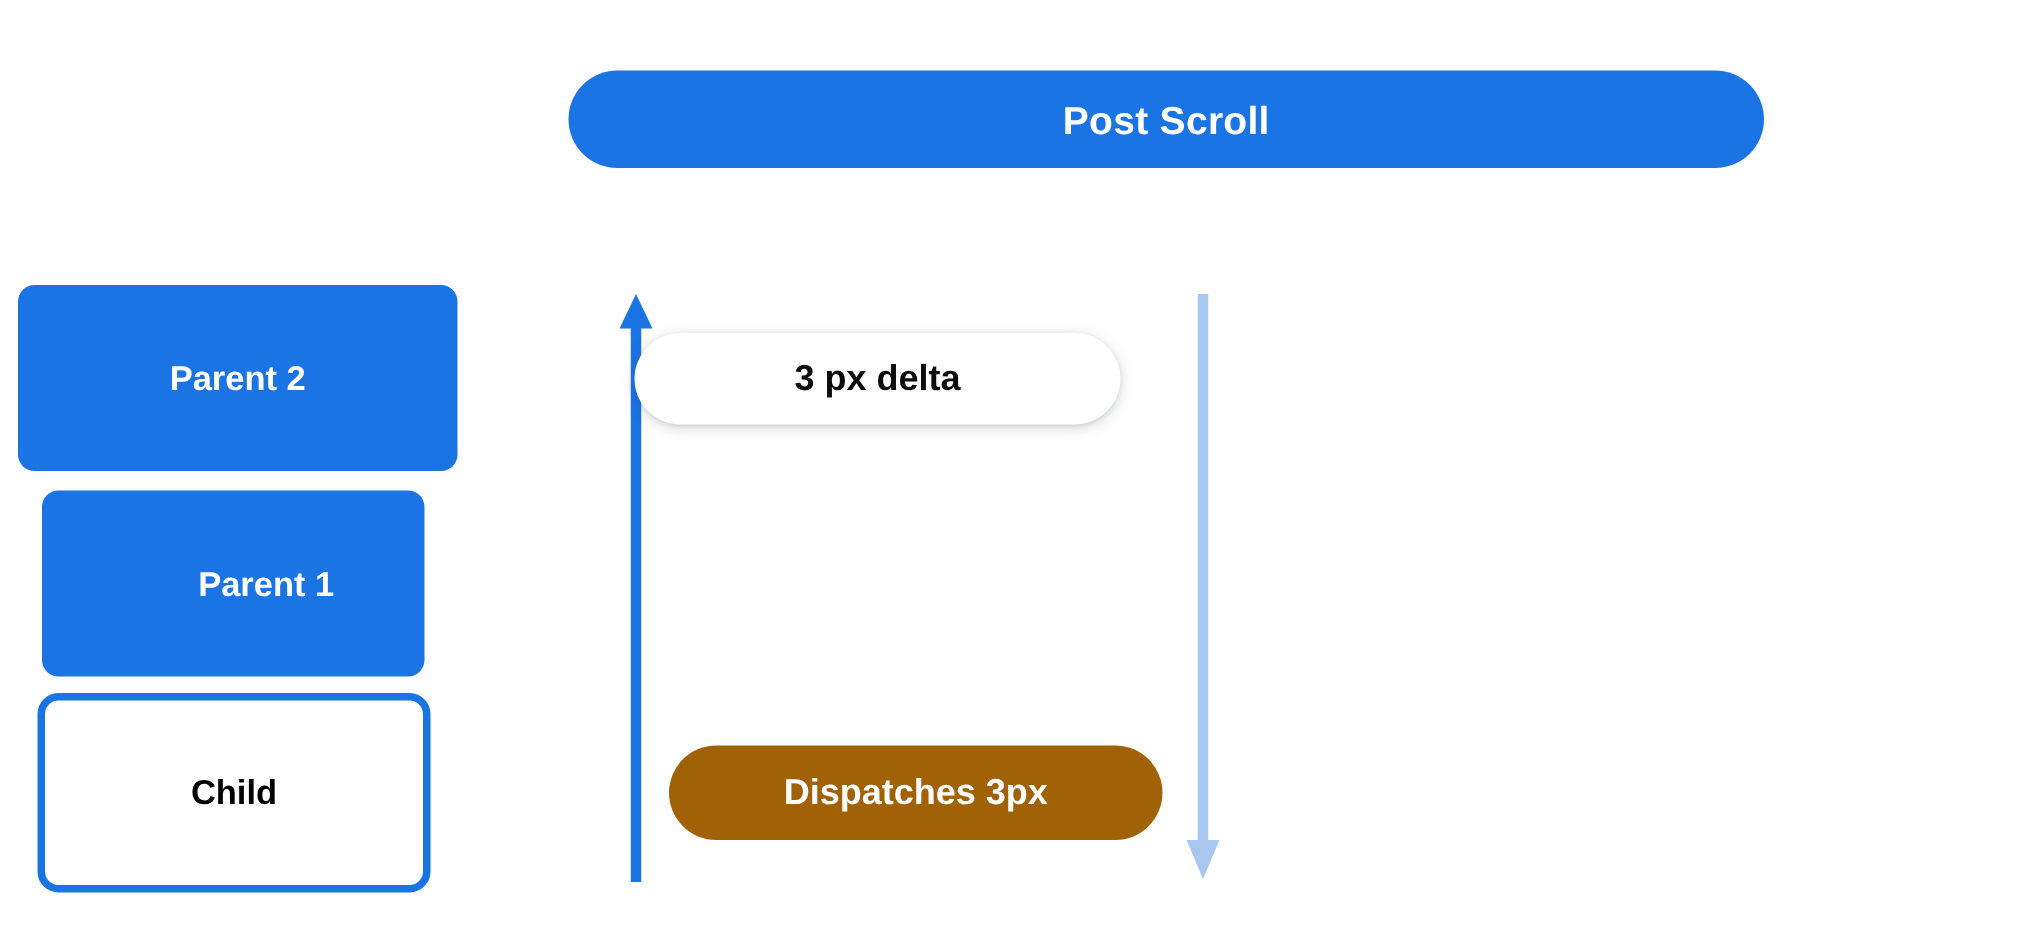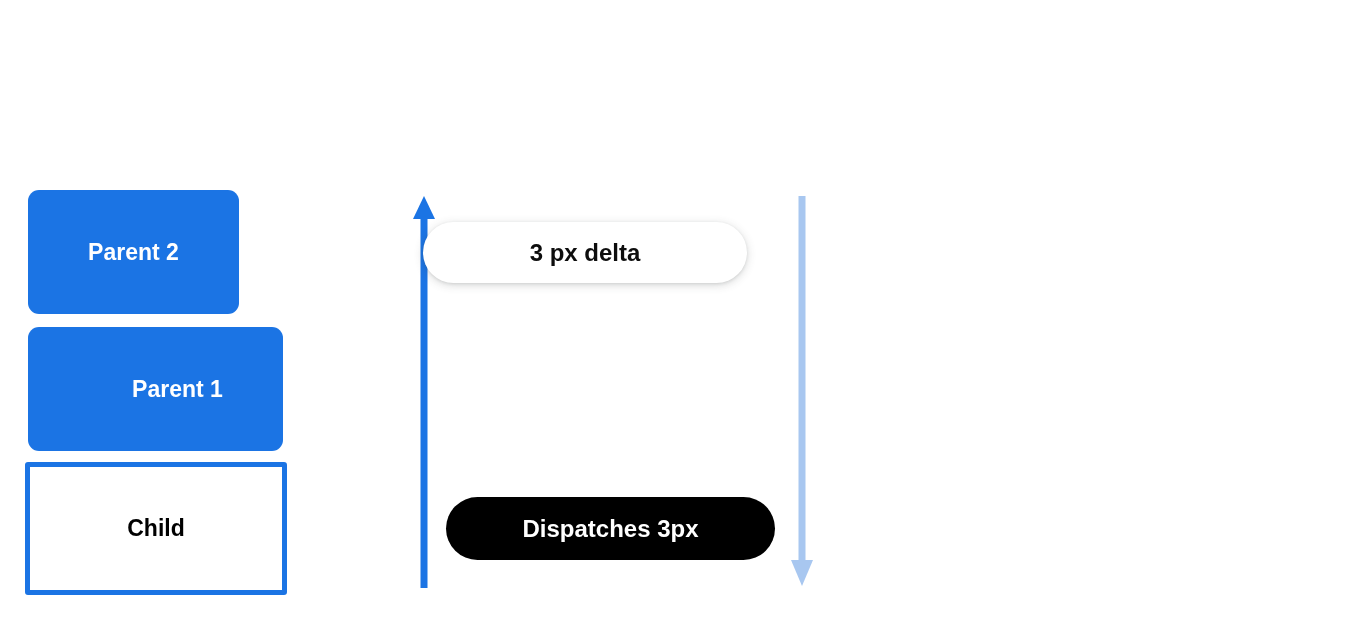--- a/index.html
+++ b/index.html
@@ -56,27 +56,27 @@
   }
   .stack-box.filled {
     background: #1b74e4;
   }
   .stack-box.filled .label {
     color: #ffffff;
   }
   .stack-box.outlined {
     background: #ffffff;
     border: 5px solid #1b74e4;
-    border-radius: 3px;
+    border-radius: 14px;
   }
   .stack-box.outlined .label {
     color: #000000;
   }
 
-  #box-parent2 { left: 28px; top: 190px; width: 211px; height: 124px; }
+  #box-parent2 { left: 12px; top: 190px; width: 293px; height: 124px; }
   #box-parent1 { left: 28px; top: 327px; width: 255px; height: 124px; padding-left: 44px; }
   #box-child   { left: 25px; top: 462px; width: 262px; height: 133px; }
 
   
   .arrow {
     position: absolute;
   }
 
   
   .chip {
@@ -100,30 +100,33 @@
     border-radius: 31px;
     box-shadow: 0 2px 10px rgba(60,64,67,0.20), 0 1px 3px rgba(60,64,67,0.12);
   }
   #chip-delta .label { color: #0d0d0d; }
 
   #chip-dispatch {
     left: 446px;
     top: 497px;
     width: 329px;
     height: 63px;
-    background: #000000;
+    background: #a16207;
     border-radius: 32px;
   }
   #chip-dispatch .label { color: #ffffff; }
 </style>
 </head>
 <body>
 
 <div id="canvas">
 
+  <div class="header-pill">
+    <span class="label">Post Scroll</span>
+  </div>
 
   <div id="box-parent2" class="stack-box filled">
     <span class="label">Parent 2</span>
   </div>
 
   <div id="box-parent1" class="stack-box filled">
     <span class="label">Parent 1</span>
   </div>
 
   <div id="box-child" class="stack-box outlined">

